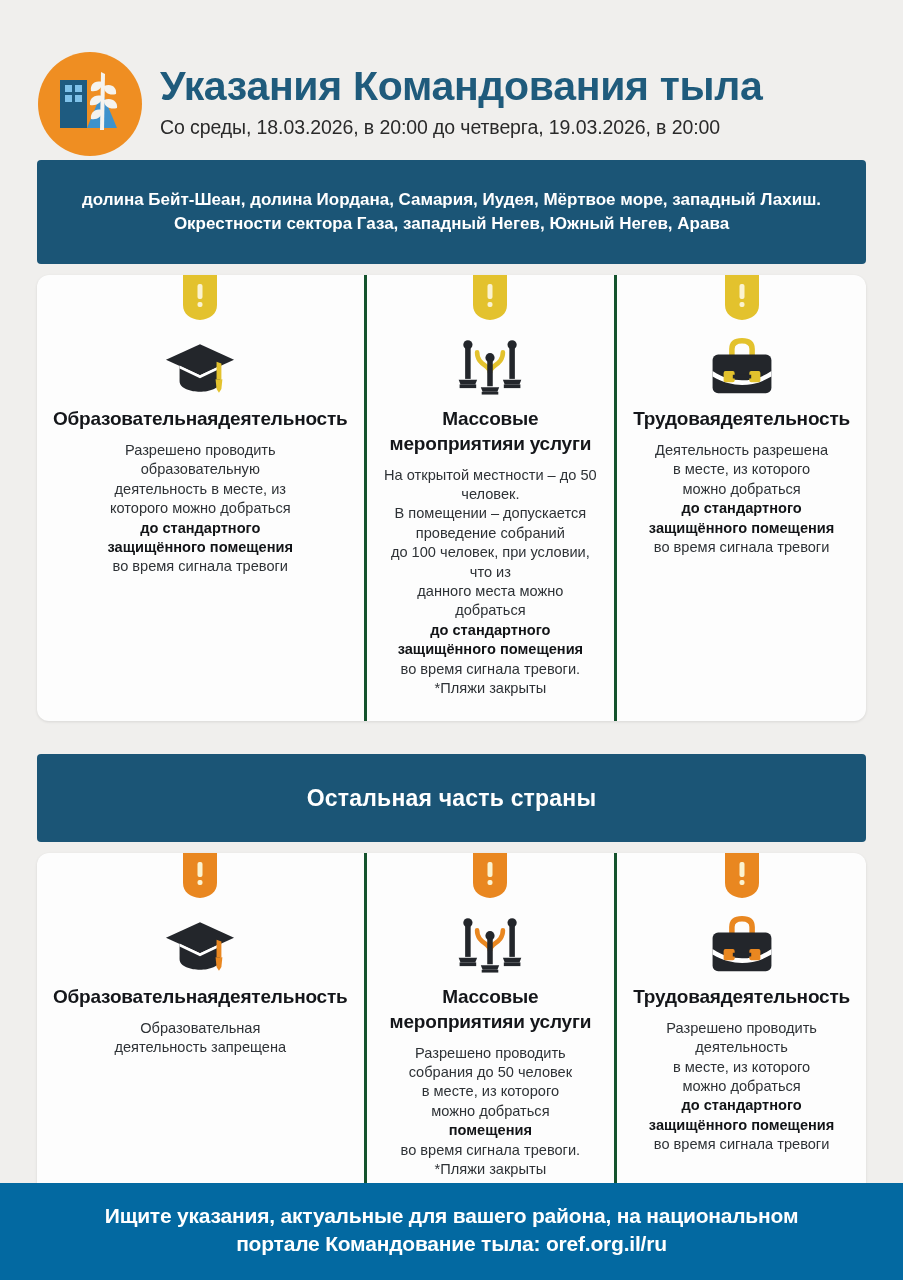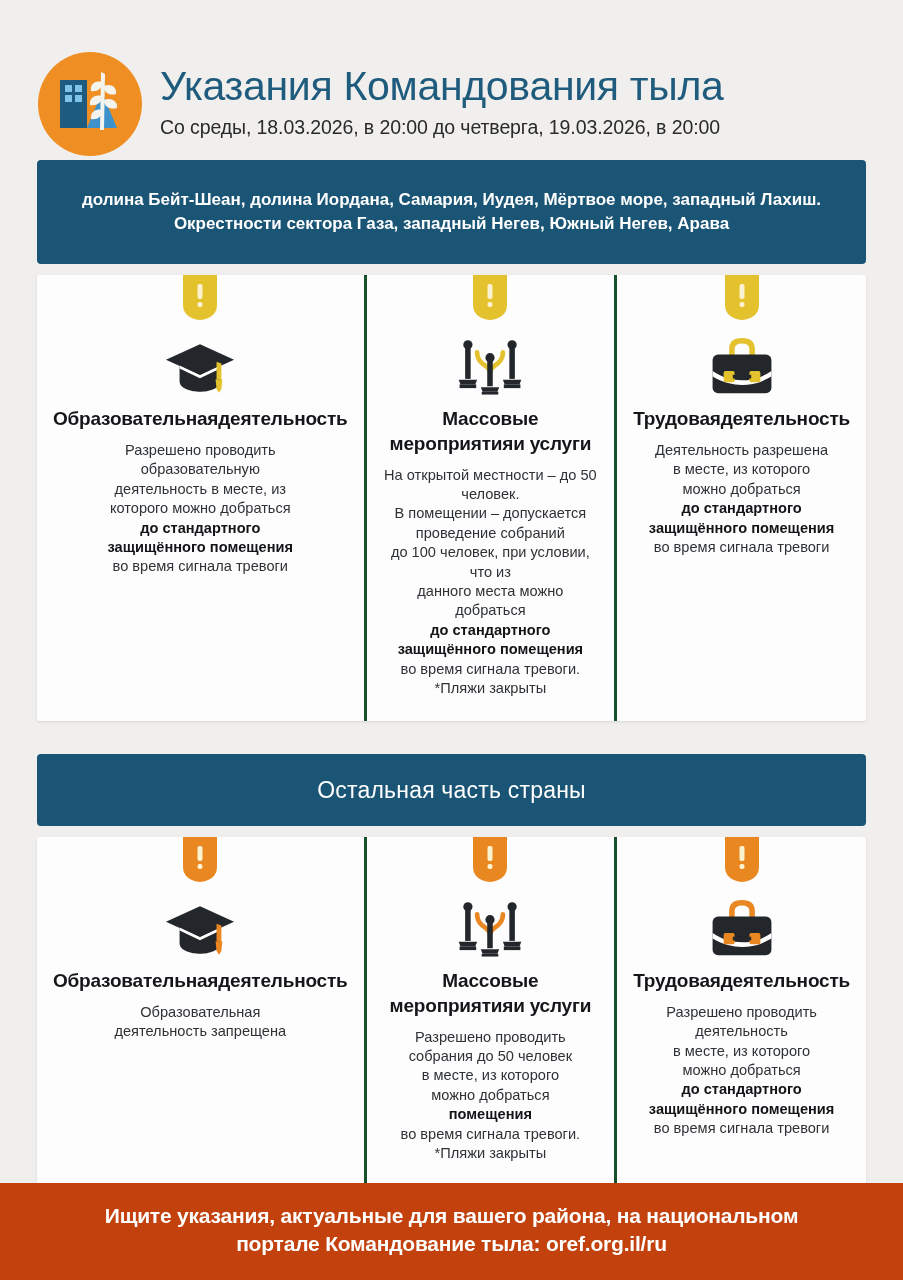--- a/index.html
+++ b/index.html
@@ -32,21 +32,21 @@
     width: 104px;
     height: 104px;
     flex: 0 0 104px;
     margin-right: 18px;
   }
 
   .header-text { padding-bottom: 4px; }
 
   .title {
     font-size: 41px;
-    font-weight: normal;
+    font-weight: bold;
     color: #1f5b7c;
     letter-spacing: -0.3px;
     line-height: 1.05;
     white-space: nowrap;
   }
 
   .subtitle {
     font-size: 19.5px;
     color: #2a2a2a;
     margin-top: 7px;
@@ -64,32 +64,32 @@
     text-align: center;
     font-size: 17px;
     font-weight: bold;
     line-height: 1.42;
   }
 
   .banner.region { text-align: center; }
   .banner-line { display: block; }
 
   .banner.rest {
-    padding: 20px;
+    padding: 28px;
     font-size: 23px;
-    font-weight: normal;
+    font-weight: bold;
     letter-spacing: 0.2px;
   }
 
   
   .cards {
     margin: 11px 37px 0 37px;
     background: #fdfdfd;
     display: flex;
-    border-radius: 2px;
+    border-radius: 12px;
     box-shadow: 0 1px 3px rgba(0,0,0,0.10);
   }
 
   .card {
     flex: 1 1 0;
     position: relative;
     padding: 58px 16px 22px 16px;
     text-align: center;
   }
 
@@ -132,21 +132,21 @@
 
   .card-body .ln { display: block; }
   .card-body .b { font-weight: bold; color: #121417; }
 
   
   .footer {
     position: absolute;
     left: 0;
     bottom: 0;
     width: 903px;
-    background: #c2410c;
+    background: #0369a1;
     color: #ffffff;
     text-align: center;
     padding: 19px 26px 21px 26px;
     font-size: 21px;
     font-weight: bold;
     line-height: 1.36;
     letter-spacing: -0.2px;
   }
   .footer .ln { display: block; }
   .spacer-33 { height: 33px; }

